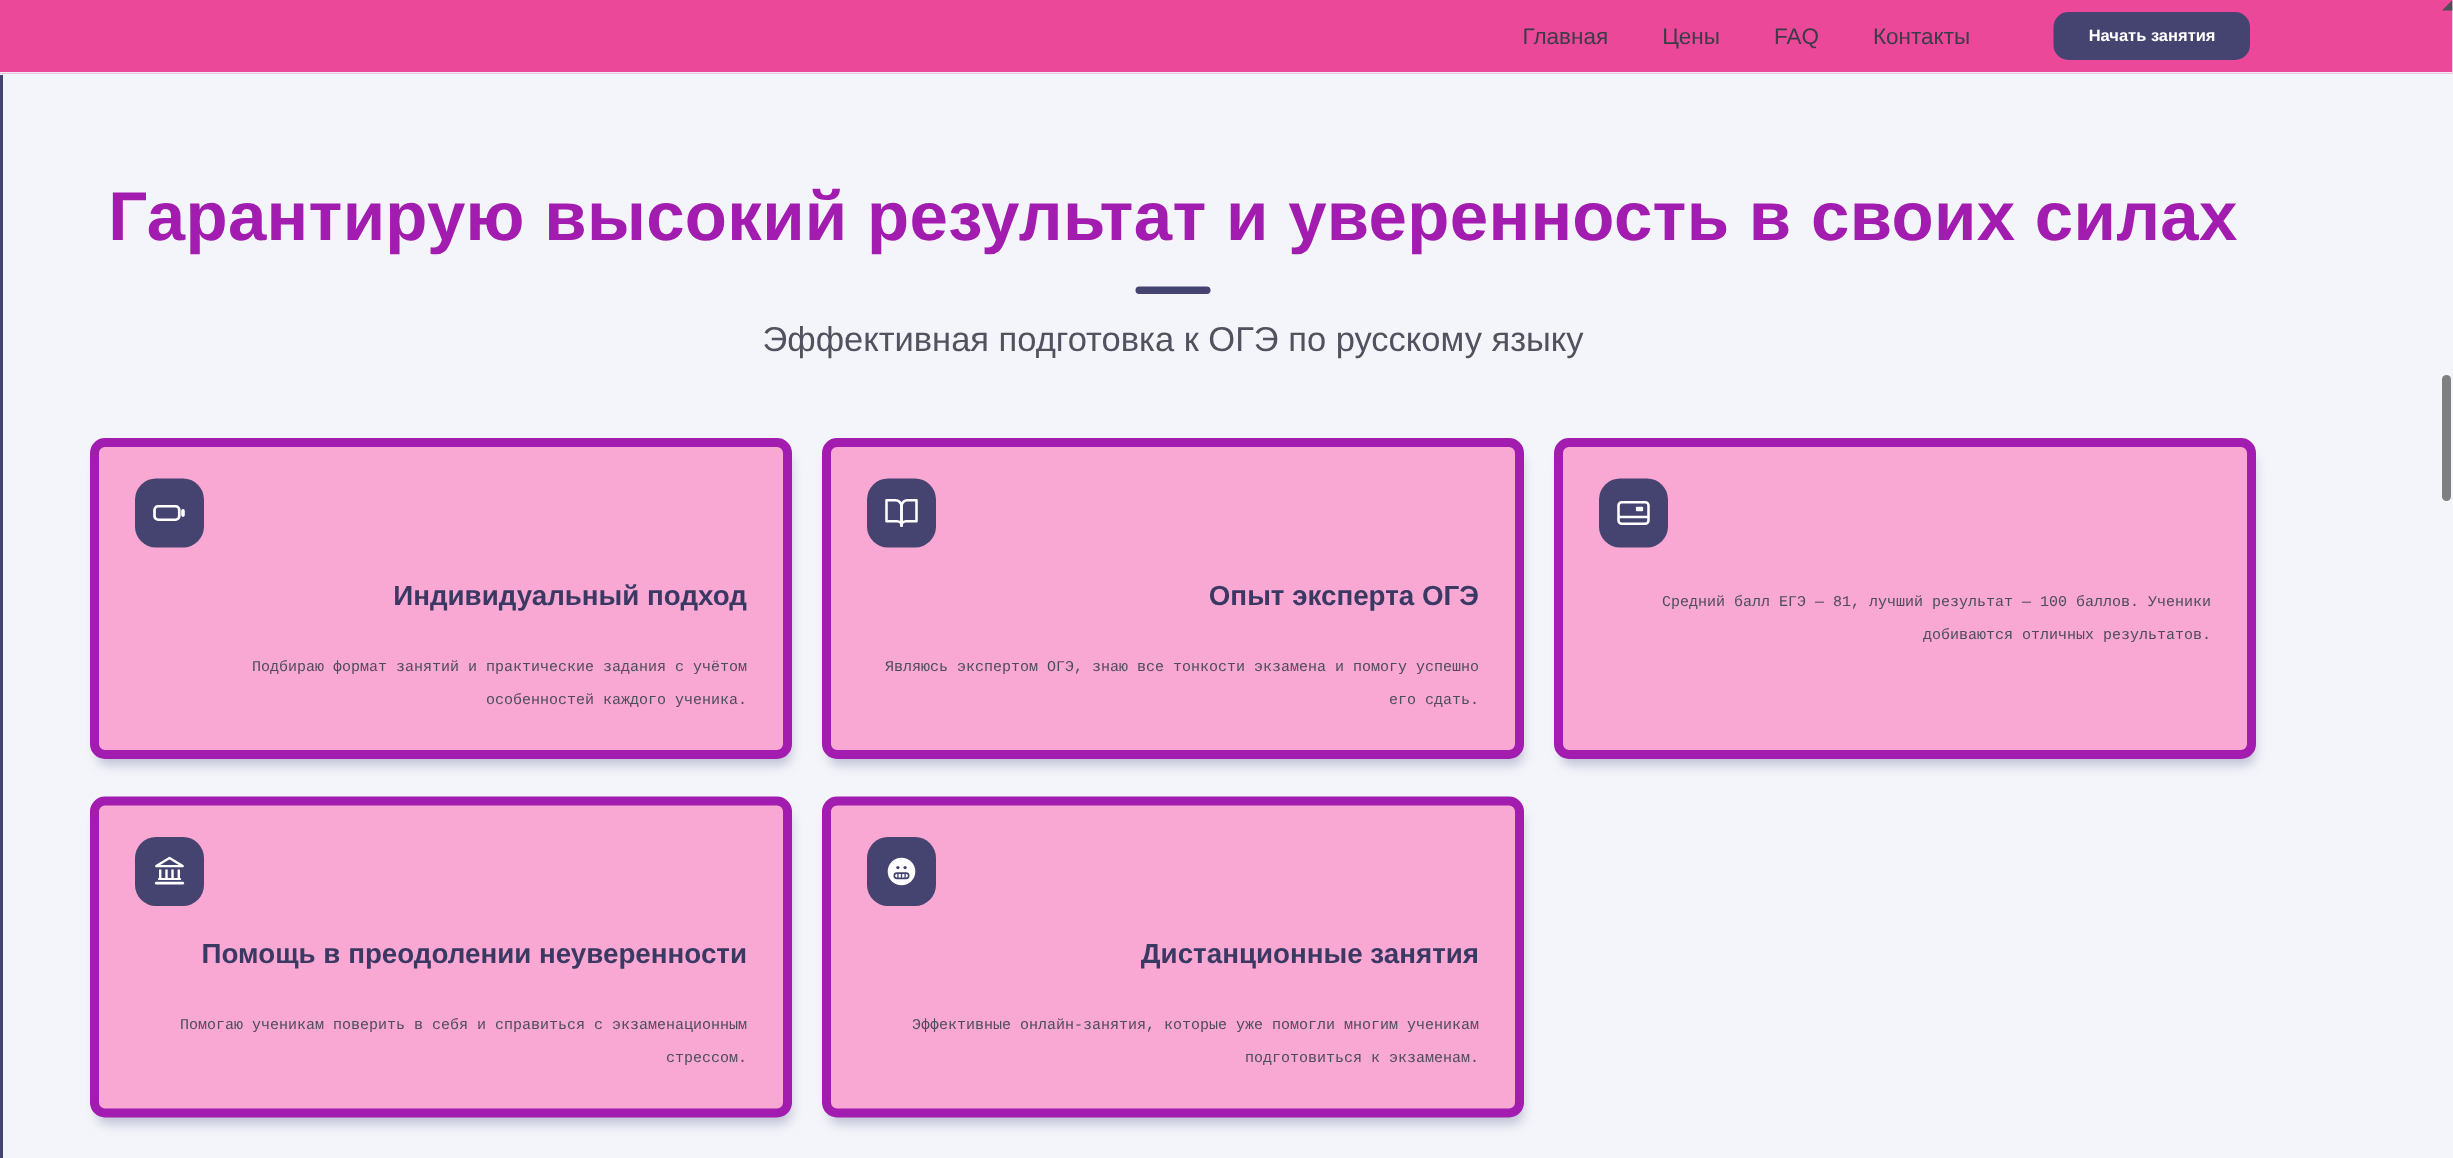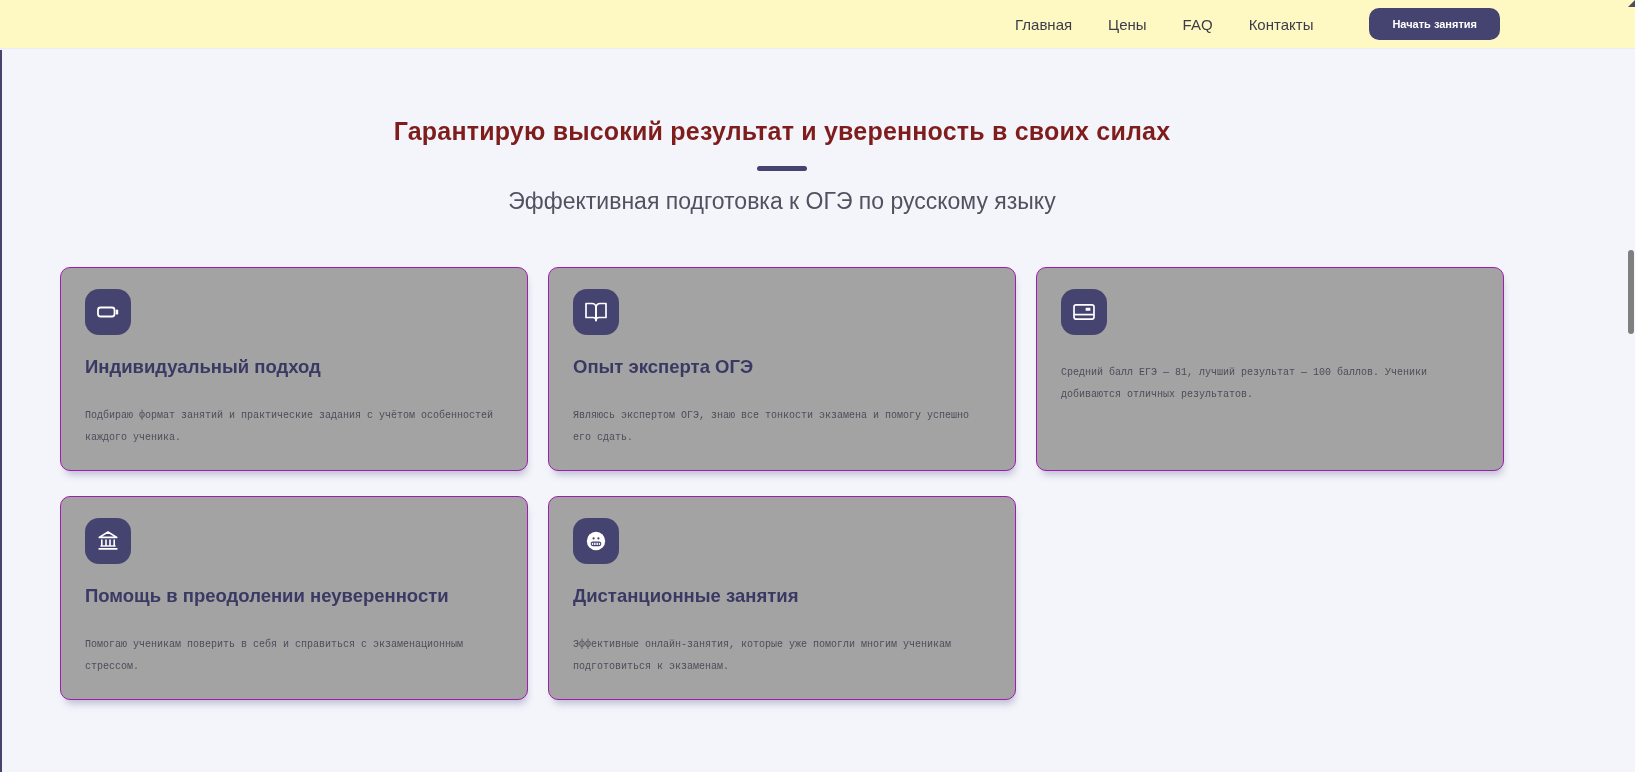--- a/index.html
+++ b/index.html
@@ -6,21 +6,21 @@
   html, body { width: 1635px; height: 772px; overflow: hidden; }
   body {
     font-family: "Liberation Sans", sans-serif;
     background: #f4f5fa;
     color: #4d4d5a;
     position: relative;
   }
   
   .header {
     height: 49px;
-    background: #fef9c3;
+    background: #ec4899;
     border-bottom: 1px solid #ecedf4;
     display: flex;
     align-items: center;
     justify-content: flex-end;
     padding-right: 135px;
     position: relative;
     z-index: 5;
   }
   .nav { display: flex; align-items: center; gap: 36px; }
   .nav a {
@@ -47,23 +47,23 @@
   .left-accent {
     position: absolute;
     left: 0; top: 50px; bottom: 0;
     width: 2px;
     background: #454370;
   }
   
   .container { width: 1444px; margin-left: 60px; }
   .hero { text-align: center; padding-top: 68px; }
   .hero h1 {
-    font-size: 25px;
+    font-size: 46px;
     font-weight: 700;
-    color: #7f1d1d;
+    color: #a21caf;
     letter-spacing: 0.2px;
   }
   .title-underline {
     width: 50px; height: 5px;
     border-radius: 3px;
     background: #454370;
     margin: 20px auto 0;
   }
   .hero .subtitle {
     margin-top: 17px;
@@ -71,26 +71,27 @@
     color: #51515f;
   }
   
   .cards {
     margin-top: 52px;
     display: grid;
     grid-template-columns: repeat(3, 1fr);
     gap: 25px 20px;
   }
   .card {
-    background: #a3a3a3;
-    border: 1px solid #a21caf;
+    background: #f9a8d4;
+    border: 6px solid #a21caf;
     border-radius: 10px;
     padding: 21px 24px 22px;
     min-height: 185px;
     box-shadow: 2px 7px 7px -3px rgba(95, 98, 145, 0.35);
+    text-align: right;
   }
   .icon-tile {
     width: 46px; height: 46px;
     border-radius: 14px;
     background: #454370;
     display: flex;
     align-items: center;
     justify-content: center;
   }
   .card h3 {

